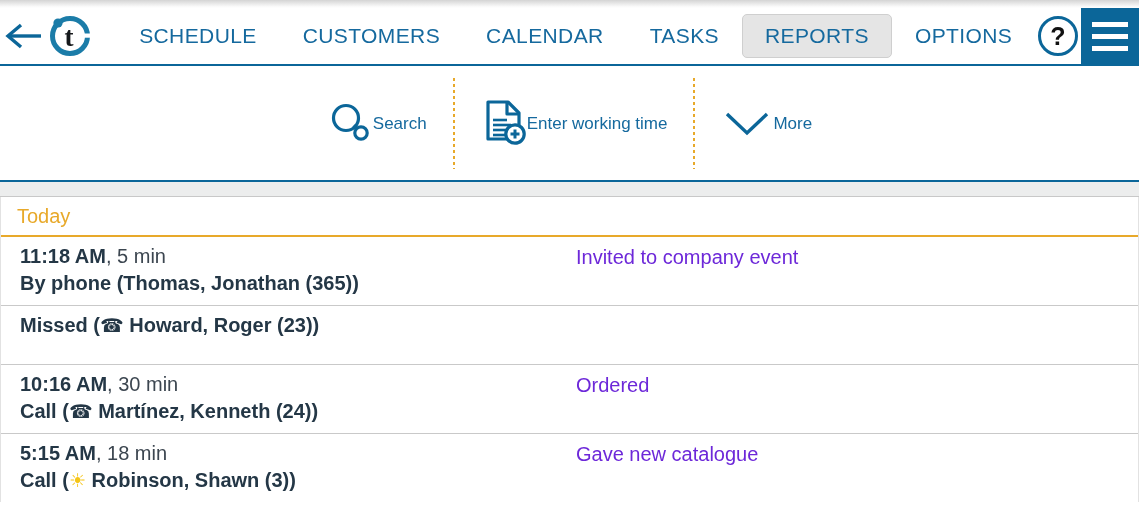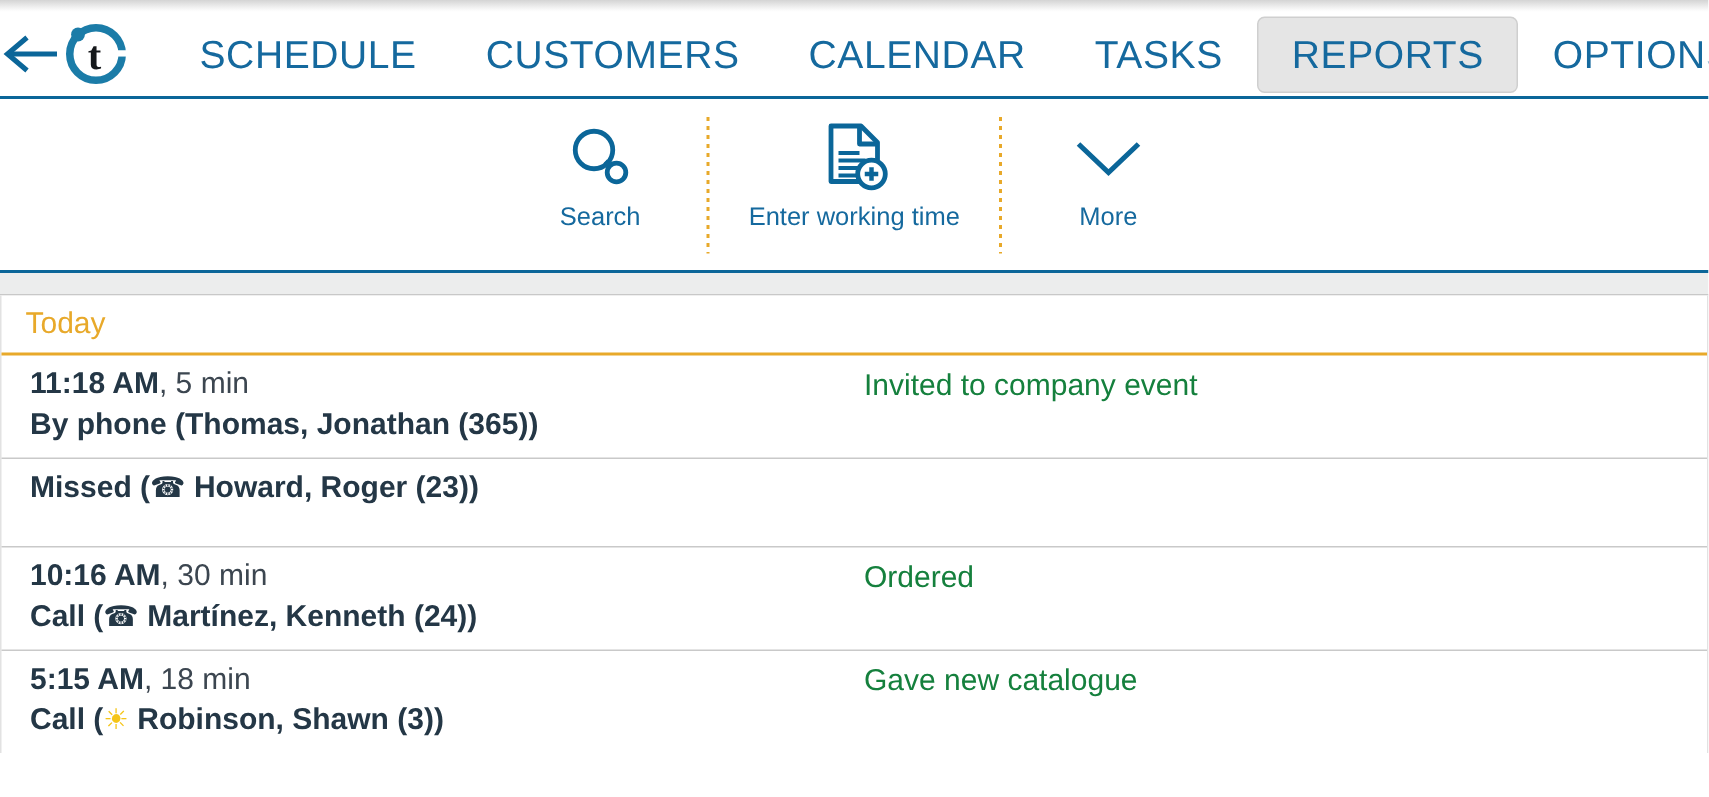--- a/index.html
+++ b/index.html
@@ -46,21 +46,21 @@
     cursor: pointer;
   }
   .nav-links {
     display: flex;
     align-items: center;
     flex: 1;
     margin-left: 22px;
     gap: 0px;
   }
   .nav-link {
-    font-size: 26px;
+    font-size: 21px;
     letter-spacing: 0.4px;
     color: #15699e;
     padding: 9px 22px;
     border-radius: 5px;
     border: 1px solid transparent;
     cursor: pointer;
     white-space: nowrap;
   }
   .nav-link.active {
     background: #e5e5e5;
@@ -95,21 +95,21 @@
   .toolbar {
     height: 114px;
     display: flex;
     align-items: center;
     justify-content: center;
     border-bottom: 2px solid #0b6699;
     background: #ffffff;
   }
   .tool {
     display: flex;
-    flex-direction: column;
+    flex-direction: row;
     align-items: center;
     justify-content: flex-start;
     padding: 0 26px;
     min-width: 90px;
     cursor: pointer;
     height: 92px;
   }
   .tool .ticon {
     height: 56px;
     display: flex;
@@ -157,21 +157,21 @@
     box-sizing: border-box;
   }
   .row:last-child { border-bottom: none; }
   .row-left {
     width: 556px;
     flex: 0 0 556px;
   }
   .row-right {
     flex: 1;
     font-size: 20px;
-    color: #15803d;
+    color: #6d28d9;
     padding-top: 3px;
   }
   .line-time {
     font-size: 20px;
     line-height: 27px;
     color: #3c4650;
   }
   .line-time b { font-weight: bold; color: #243746; }
   .line-sub {
     font-size: 20px;

